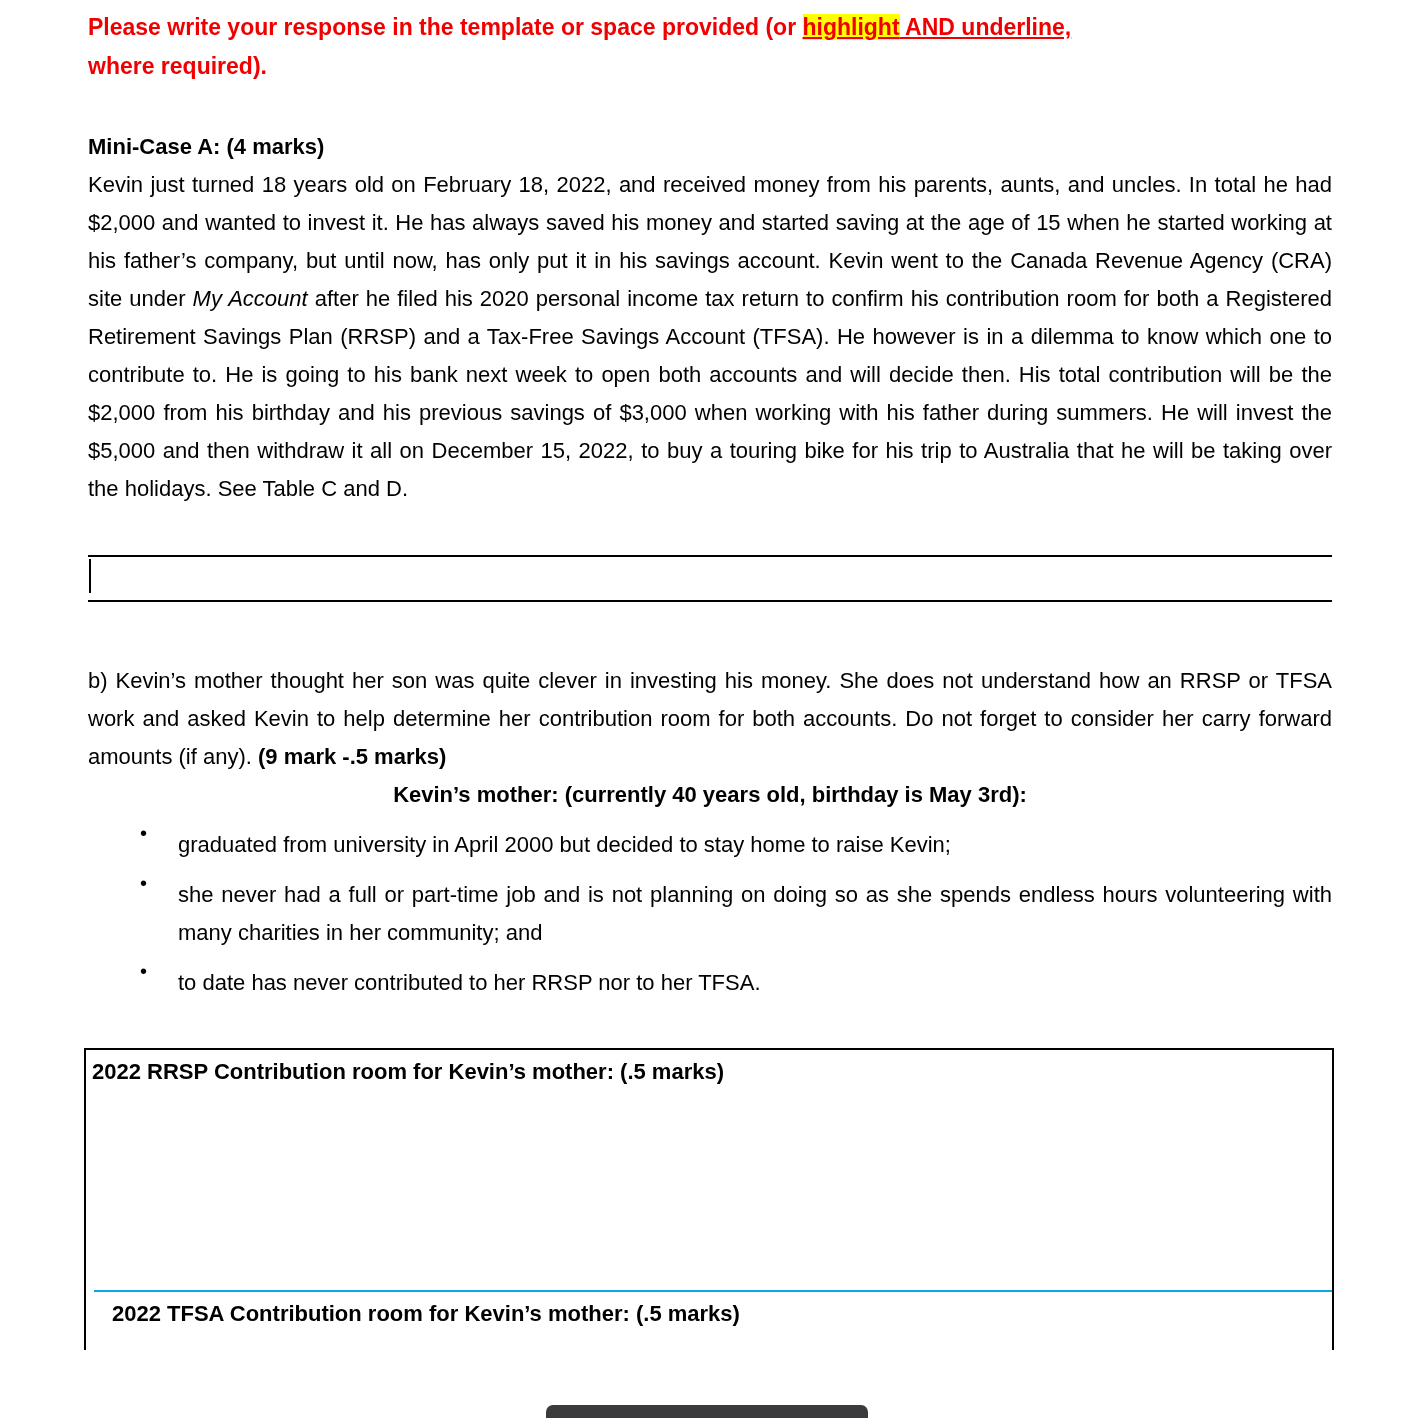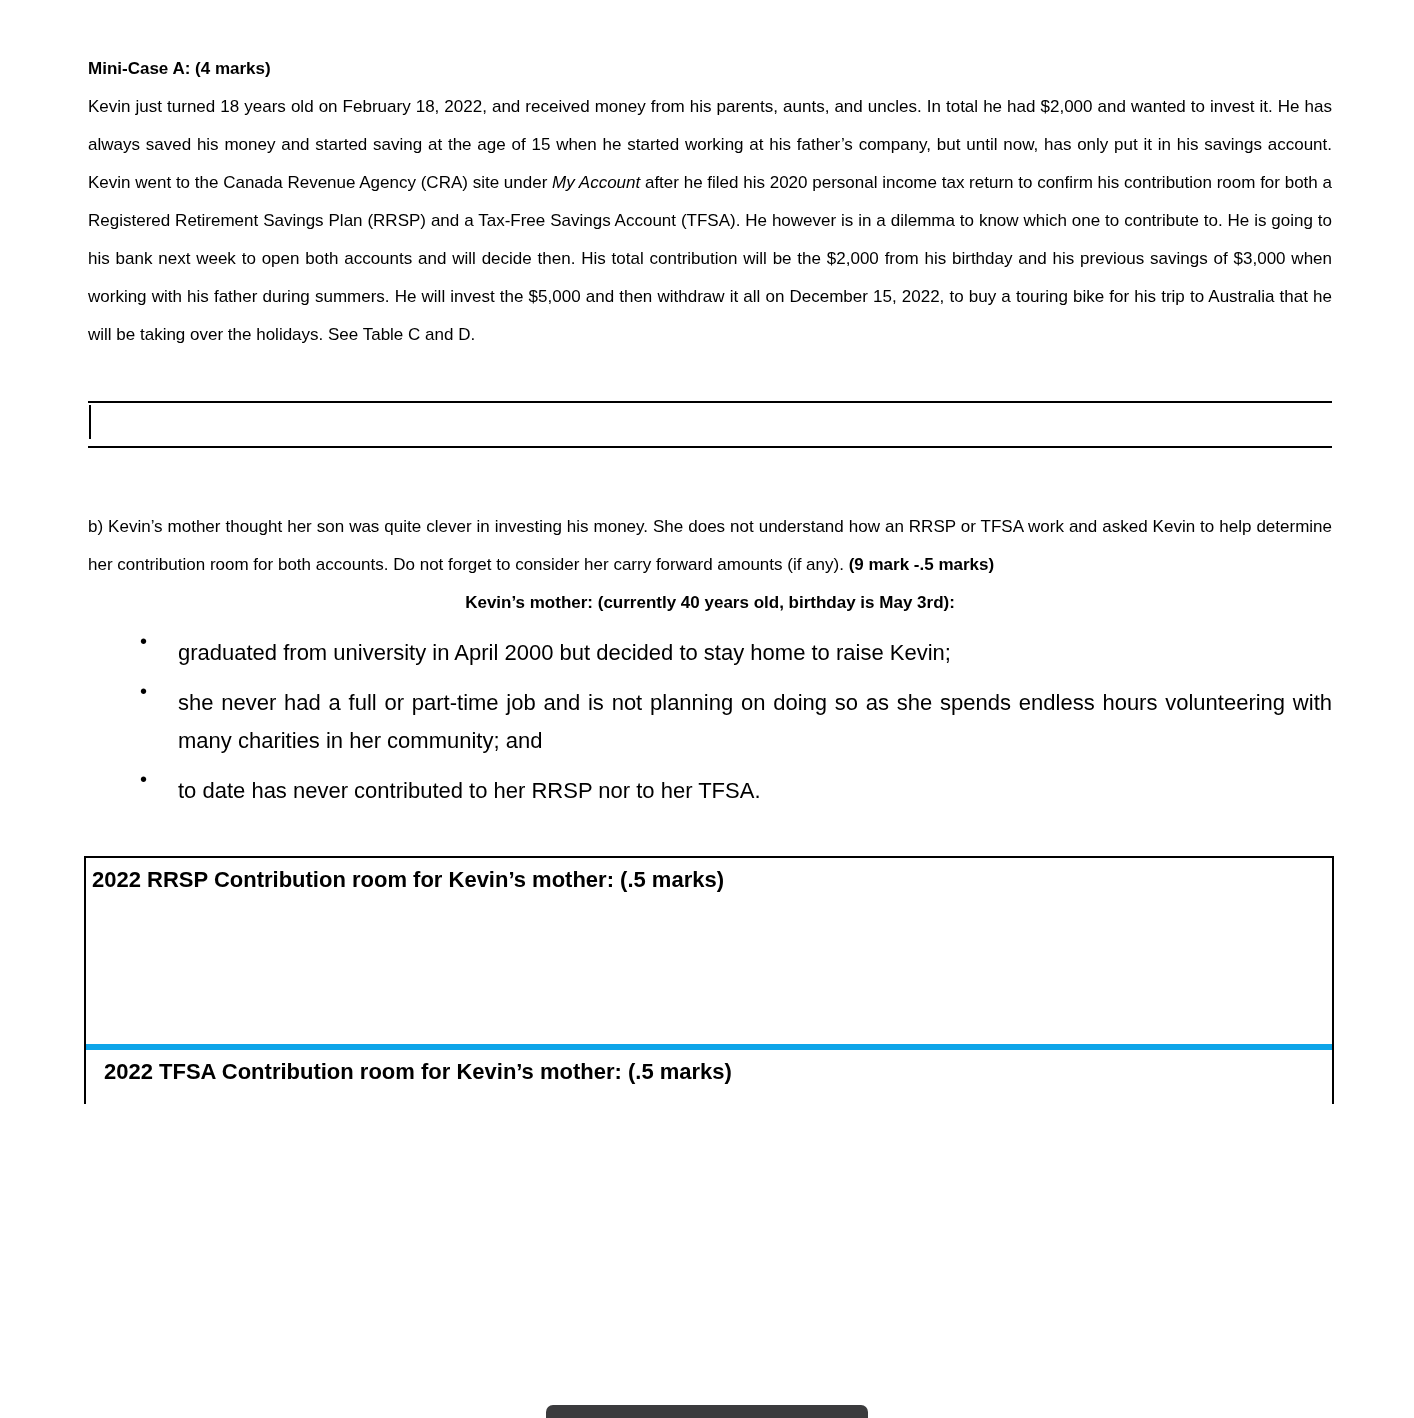--- a/index.html
+++ b/index.html
@@ -10,21 +10,21 @@
     color: #000000;
     font-family: "Liberation Sans", sans-serif;
     position: relative;
     overflow: hidden;
   }
   .page {
     padding: 8px 82px 0 88px;
   }
   p {
     margin: 0;
-    font-size: 17px;
+    font-size: 22px;
     line-height: 38px;
     text-align: justify;
   }
   .notice {
     color: #f00000;
     font-weight: bold;
     font-size: 23px;
     line-height: 39px;
     text-align: left;
   }
@@ -92,29 +92,30 @@
     margin-top: 12px;
   }
   .answer-table {
     margin-top: 46px;
     margin-left: -4px;
     margin-right: -2px;
     border: 2px solid #000000;
     border-bottom: none;
   }
   .table-row-1 {
-    height: 186px;
+    height: 240px;
     padding: 4px 6px;
     box-sizing: border-box;
   }
   .table-row-2 {
-    border-top: 6px solid #0ea5e9;
+    border-top: 2px solid #0ea5e9;
     height: 60px;
     padding: 4px 18px;
     box-sizing: border-box;
+    margin-left: 8px;
   }
   .cell-label {
     font-weight: bold;
     font-size: 22px;
     line-height: 36px;
   }
   .bottom-bar {
     position: absolute;
     left: 50%;
     bottom: 0;
@@ -123,20 +124,21 @@
     height: 13px;
     background: #3b3b3d;
     border-radius: 7px 7px 0 0;
   }
 </style>
 </head>
 <body>
 
 <div class="page">
 
+  <p class="notice"><span>Please write your response in the template or space provided (or </span><span class="hl">highlight</span><span class="und"> AND underline,</span><br><span>where required).</span></p>
 
   <p class="case-title">Mini-Case A: (4 marks)</p>
 
   <p class="case-body"><span>Kevin just turned 18 years old on February 18, 2022, and received money from his parents, aunts, and uncles. In total he had $2,000 and wanted to invest it. He has always saved his money and started saving at the age of 15 when he started working at his father’s company, but until now, has only put it in his savings account. Kevin went to the Canada Revenue Agency (CRA) site under </span><span class="italic">My Account</span><span> after he filed his 2020 personal income tax return to confirm his contribution room for both a Registered Retirement Savings Plan (RRSP) and a Tax-Free Savings Account (TFSA). He however is in a dilemma to know which one to contribute to. He is going to his bank next week to open both accounts and will decide then. His total contribution will be the $2,000 from his birthday and his previous savings of $3,000 when working with his father during summers. He will invest the $5,000 and then withdraw it all on December 15, 2022, to buy a touring bike for his trip to Australia that he will be taking over the holidays. See Table C and D.</span></p>
 
 
   <div class="answer-area">
     <div class="answer-line"></div>
     <div class="answer-line"></div>
     <div class="text-cursor"></div>

